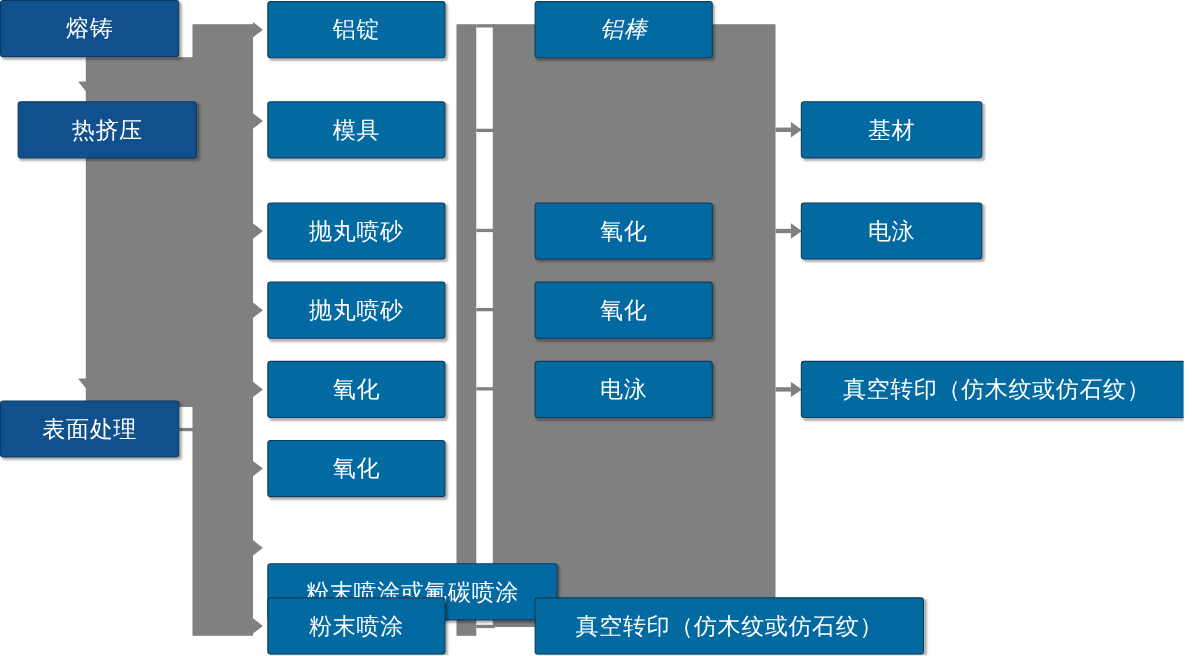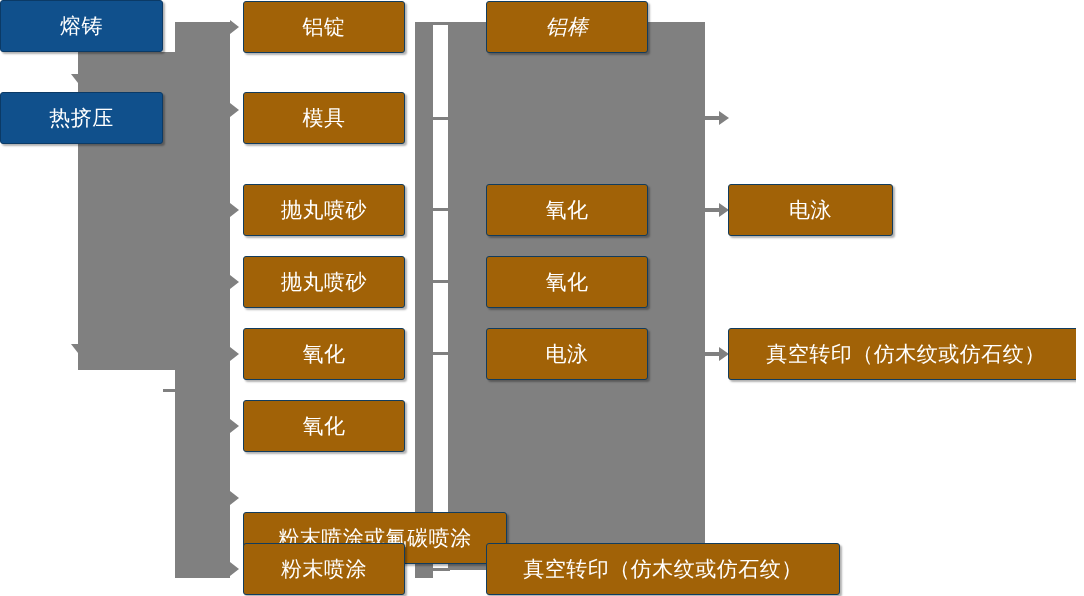--- a/index.html
+++ b/index.html
@@ -63,21 +63,21 @@
     color:#ffffff;
     font-size:21px;
     letter-spacing:0.5px;
     border-radius:3px;
     border:1px solid #17375E;
     box-shadow:2px 2px 2px rgba(0,0,0,0.30);
     white-space:nowrap;
     user-select:none;
   }
   .box.dark{ background:#10508C; border-color:#0B3A66; }
-  .box.mid { background:#a16207; border-color:#113C5E; }
+  .box.mid { background:#0369a1; border-color:#113C5E; }
 </style>
 </head>
 <body>
 
 <div id="canvas">
 
   <div class="gray" style="left:78px; top:52px; width:152px; height:318px;"></div>
 
   <div class="gray" style="left:175px; top:22px; width:55px; height:556px;"></div>
 
@@ -114,22 +114,23 @@
     <div class="shaft"></div>
       <div class="head"></div>
   </div>
   <div class="arrow" style="left:705px; top:347px;">
     <div class="shaft"></div>
       <div class="head"></div>
   </div>
 
   <div class="box dark" style="left:0px; top:0px; width:163px; height:52px;">熔铸</div>
 
-  <div class="box dark" style="left:0px; top:92px; width:163px; height:52px;font-family:Liberation Mono, monospace;">热挤压</div>
+  <div class="box dark" style="left:16px; top:92px; width:163px; height:52px;font-family:Liberation Mono, monospace;">热挤压</div>
 
+  <div class="box dark" style="left:0px; top:364px; width:163px; height:52px;">表面处理</div>
 
   <div class="box mid" style="left:243px; top:1px; width:162px; height:52px;">铝锭</div>
 
   <div class="box mid" style="left:243px; top:92px; width:162px; height:52px;">模具</div>
 
   <div class="box mid" style="left:243px; top:184px; width:162px; height:52px;">抛丸喷砂</div>
 
   <div class="box mid" style="left:243px; top:256px; width:162px; height:52px;">抛丸喷砂</div>
 
   <div class="box mid" style="left:243px; top:328px; width:162px; height:52px;">氧化</div>
@@ -144,18 +145,19 @@
 
 
   <div class="box mid" style="left:486px; top:184px; width:162px; height:52px;">氧化</div>
 
   <div class="box mid" style="left:486px; top:256px; width:162px; height:52px;">氧化</div>
 
   <div class="box mid" style="left:486px; top:328px; width:162px; height:52px;">电泳</div>
 
   <div class="box mid" style="left:486px; top:543px; width:354px; height:52px;">真空转印（仿木纹或仿石纹）</div>
 
+  <div class="box mid" style="left:728px; top:92px; width:165px; height:52px;">基材</div>
 
   <div class="box mid" style="left:728px; top:184px; width:165px; height:52px;">电泳</div>
 
   <div class="box mid" style="left:728px; top:328px; width:356px; height:52px;">真空转印（仿木纹或仿石纹）</div>
 
 </div>
 
 </body></html>

